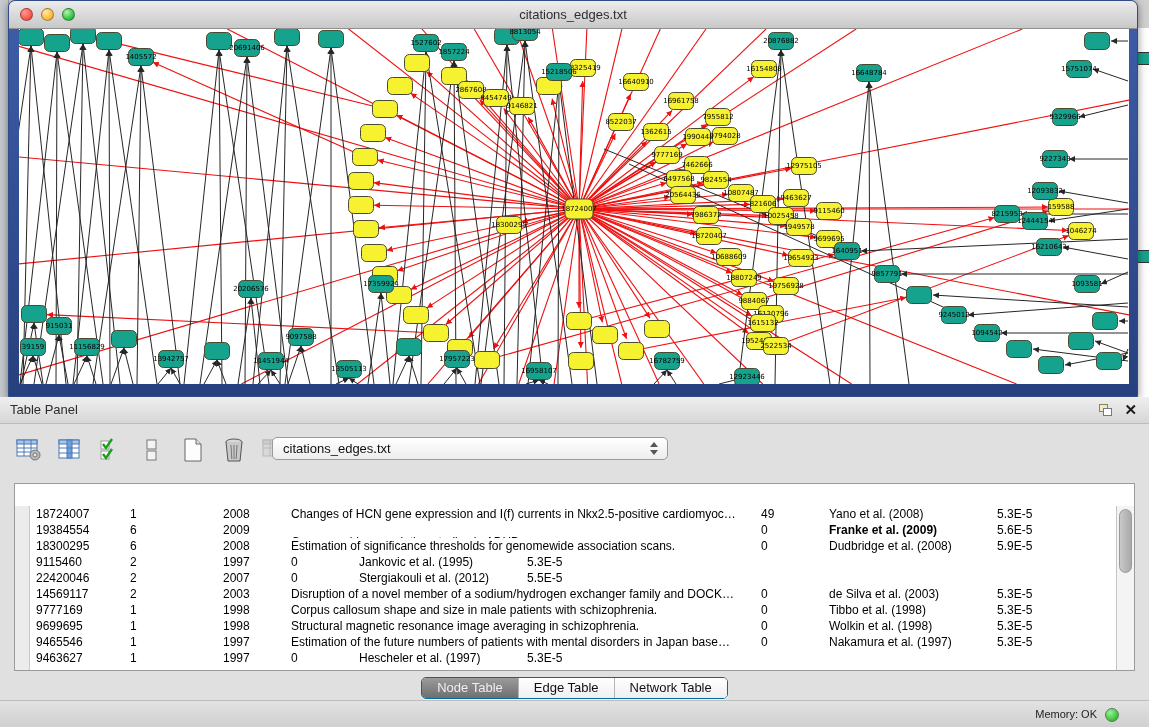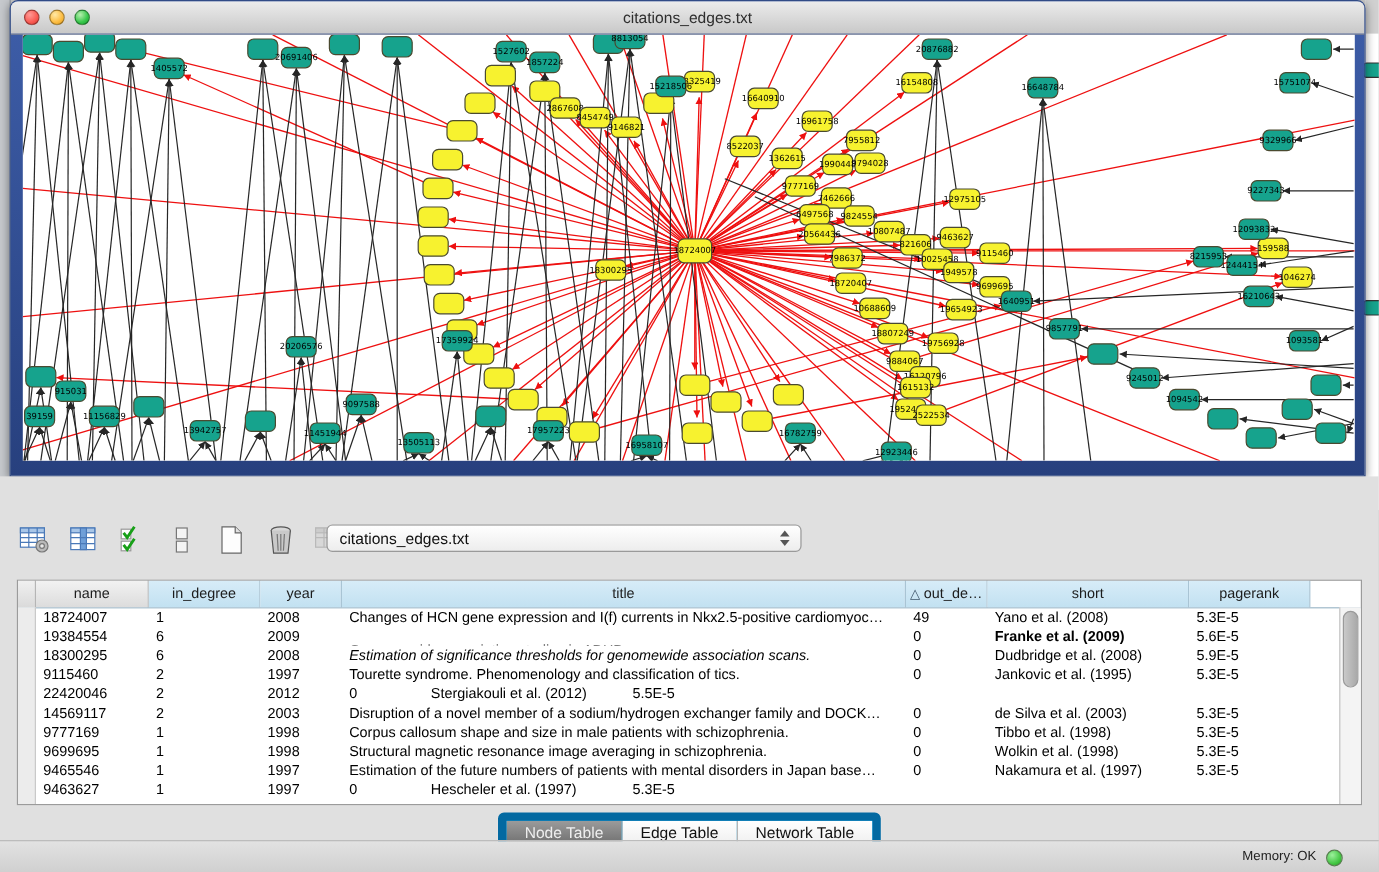--- a/index.html
+++ b/index.html
@@ -55,21 +55,21 @@
   .rowhead{width:14px;background:linear-gradient(#f0f0f0,#dadada);border-right:1px solid #b5b5b5;height:100%;}
   .tbody{position:absolute;left:14px;top:22px;right:17px;bottom:0;overflow:hidden;}
   .tr{display:flex;height:16px;line-height:16px;}
   .td{box-sizing:border-box;padding-left:7px;font-size:12px;color:#000;white-space:nowrap;overflow:hidden;}
   .rowhead-col{position:absolute;left:0;top:22px;bottom:0;width:14px;background:#ececec;border-right:1px solid #c9c9c9;}
   .vscroll{position:absolute;right:0;top:22px;bottom:0;width:17px;background:#f4f4f4;border-left:1px solid #c4c4c4;}
   .vscroll .thumb{position:absolute;left:2px;right:2px;top:3px;height:62px;border-radius:7px;background:linear-gradient(90deg,#c9c9c9,#a9a9a9);border:1px solid #9a9a9a;}
   .sort-tri{color:#3f566b;font-size:11px;margin-right:3px;}
 
   .tab-bar{position:absolute;left:0;right:0;top:280px;height:22px;display:flex;justify-content:center;}
-  .seg{display:flex;border:7px solid #0369a1;border-radius:5px;overflow:hidden;height:20px;background:#0ea5e9;box-shadow:0 1px 1px rgba(255,255,255,.8);}
+  .seg{display:flex;border:1px solid #0369a1;border-radius:5px;overflow:hidden;height:20px;background:#fef9c3;box-shadow:0 1px 1px rgba(255,255,255,.8);}
   .seg .tab{padding:0 15px;font-size:13px;line-height:20px;color:#111;background:linear-gradient(#ffffff,#efefef);border-right:1px solid #b5b5b5;}
   .seg .tab:last-child{border-right:none;}
   .seg .tab.active{background:linear-gradient(#9b9b9b,#6f6f6f);color:#efefef;}
 
   .status-bar{position:absolute;left:0;top:700px;width:1149px;height:27px;background:linear-gradient(#e2e2e2,#cfcfcf);border-top:1px solid #bcbcbc;}
   .mem-label{position:absolute;right:52px;top:0;height:27px;line-height:27px;font-size:11px;color:#222;}
   .mem-dot{position:absolute;right:30px;top:7px;width:14px;height:14px;border-radius:50%;
      background:radial-gradient(circle at 35% 30%,#9cf09c,#3ec43e 65%,#289a28);border:1px solid #57804f;box-sizing:border-box;}
 </style>
 </head>
@@ -721,20 +721,28 @@
           </g>
           <g>
             <rect x="546" y="170" width="28" height="20" rx="5" ry="5" fill="#f7f22f" stroke="#4a4a30" stroke-width="1"></rect>
             <text x="560" y="182.2" text-anchor="middle" font-size="7" font-family="DejaVu Sans, sans-serif" fill="#000">18724007</text>
           </g>
         </svg>
     </div>
   </div>
 
   <div class="table-panel">
+    <div class="panel-header">
+      <div class="panel-title">Table Panel</div>
+      <div class="panel-float">
+          <span class="sq1"></span>
+          <span class="sq2"></span>
+        </div>
+      <div class="panel-close">✕</div>
+    </div>
 
     <div class="toolbar">
       <div class="tool">
         <svg width="26" height="22">
             <rect x="1" y="1" width="20" height="16" fill="#fff" stroke="#4a79b8"></rect>
             <rect x="1" y="1" width="20" height="4" fill="#a8c6e8" stroke="#4a79b8"></rect>
             <line x1="8" y1="1" x2="8" y2="17" stroke="#4a79b8"></line>
             <line x1="15" y1="1" x2="15" y2="17" stroke="#4a79b8"></line>
             <line x1="1" y1="9" x2="21" y2="9" stroke="#4a79b8"></line>
             <line x1="1" y1="13" x2="21" y2="13" stroke="#4a79b8"></line>
@@ -797,30 +805,20 @@
 
     <div class="combo">
       <span class="val">citations_edges.txt</span>
       <span class="arrows">
           <span class="up"></span>
           <span class="dn"></span>
         </span>
     </div>
 
     <div class="table-box">
-      <div class="thead" id="thead">
-        <div class="rowhead"></div>
-      <div class="th gray" style="width: 94px;">name</div>
-          <div class="th" style="width: 93px;">in_degree</div>
-          <div class="th" style="width: 68px;">year</div>
-          <div class="th" style="width: 470px;">title</div>
-          <div class="th" style="width: 68px;"><span class="sort-tri">△</span>out_de…</div>
-          <div class="th" style="width: 168px;">short</div>
-          <div class="th" style="width: 101px;">pagerank</div>
-        </div>
       <div class="rowhead-col"></div>
       <div class="tbody" id="tbody">
           <div class="tr">
             <div class="td" style="width: 94px;">18724007</div>
             <div class="td" style="width: 93px;">1</div>
             <div class="td" style="width: 68px;">2008</div>
             <div class="td" style="width: 470px;">Changes of HCN gene expression and I(f) currents in Nkx2.5-positive cardiomyoc…</div>
             <div class="td" style="width: 68px;">49</div>
             <div class="td" style="width: 168px;">Yano et al. (2008)</div>
             <div class="td" style="width: 101px;">5.3E-5</div>
@@ -831,38 +829,37 @@
             <div class="td" style="width: 68px;">2009</div>
             <div class="td" style="width: 470px; margin-top: 12px;">Genome-wide association studies in ADHD.</div>
             <div class="td" style="width: 68px;">0</div>
             <div class="td" style="width: 168px; font-weight: bold;">Franke et al. (2009)</div>
             <div class="td" style="width: 101px;">5.6E-5</div>
           </div>
           <div class="tr">
             <div class="td" style="width: 94px;">18300295</div>
             <div class="td" style="width: 93px;">6</div>
             <div class="td" style="width: 68px;">2008</div>
-            <div class="td" style="width: 470px; font-style: italic;">Estimation of significance thresholds for genomewide association scans.</div>
+            <div class="td" style="width: 470px;">Estimation of significance thresholds for genomewide association scans.</div>
             <div class="td" style="width: 68px;">0</div>
             <div class="td" style="width: 168px;">Dudbridge et al. (2008)</div>
             <div class="td" style="width: 101px;">5.9E-5</div>
           </div>
           <div class="tr">
             <div class="td" style="width: 94px;">9115460</div>
             <div class="td" style="width: 93px;">2</div>
             <div class="td" style="width: 68px;">1997</div>
-            <div class="td" style="width: 470px;">Tourette syndrome. Phenomenology and classification of tics.</div>
             <div class="td" style="width: 68px;">0</div>
             <div class="td" style="width: 168px;">Jankovic et al. (1995)</div>
             <div class="td" style="width: 101px;">5.3E-5</div>
           </div>
           <div class="tr">
             <div class="td" style="width: 94px;">22420046</div>
             <div class="td" style="width: 93px;">2</div>
-            <div class="td" style="width: 68px;">2012</div>
+            <div class="td" style="width: 68px;">2007</div>
             <div class="td" style="width: 68px;">0</div>
             <div class="td" style="width: 168px;">Stergiakouli et al. (2012)</div>
             <div class="td" style="width: 101px;">5.5E-5</div>
           </div>
           <div class="tr">
             <div class="td" style="width: 94px;">14569117</div>
             <div class="td" style="width: 93px;">2</div>
             <div class="td" style="width: 68px;">2003</div>
             <div class="td" style="width: 470px;">Disruption of a novel member of a sodium/hydrogen exchanger family and DOCK…</div>
             <div class="td" style="width: 68px;">0</div>

